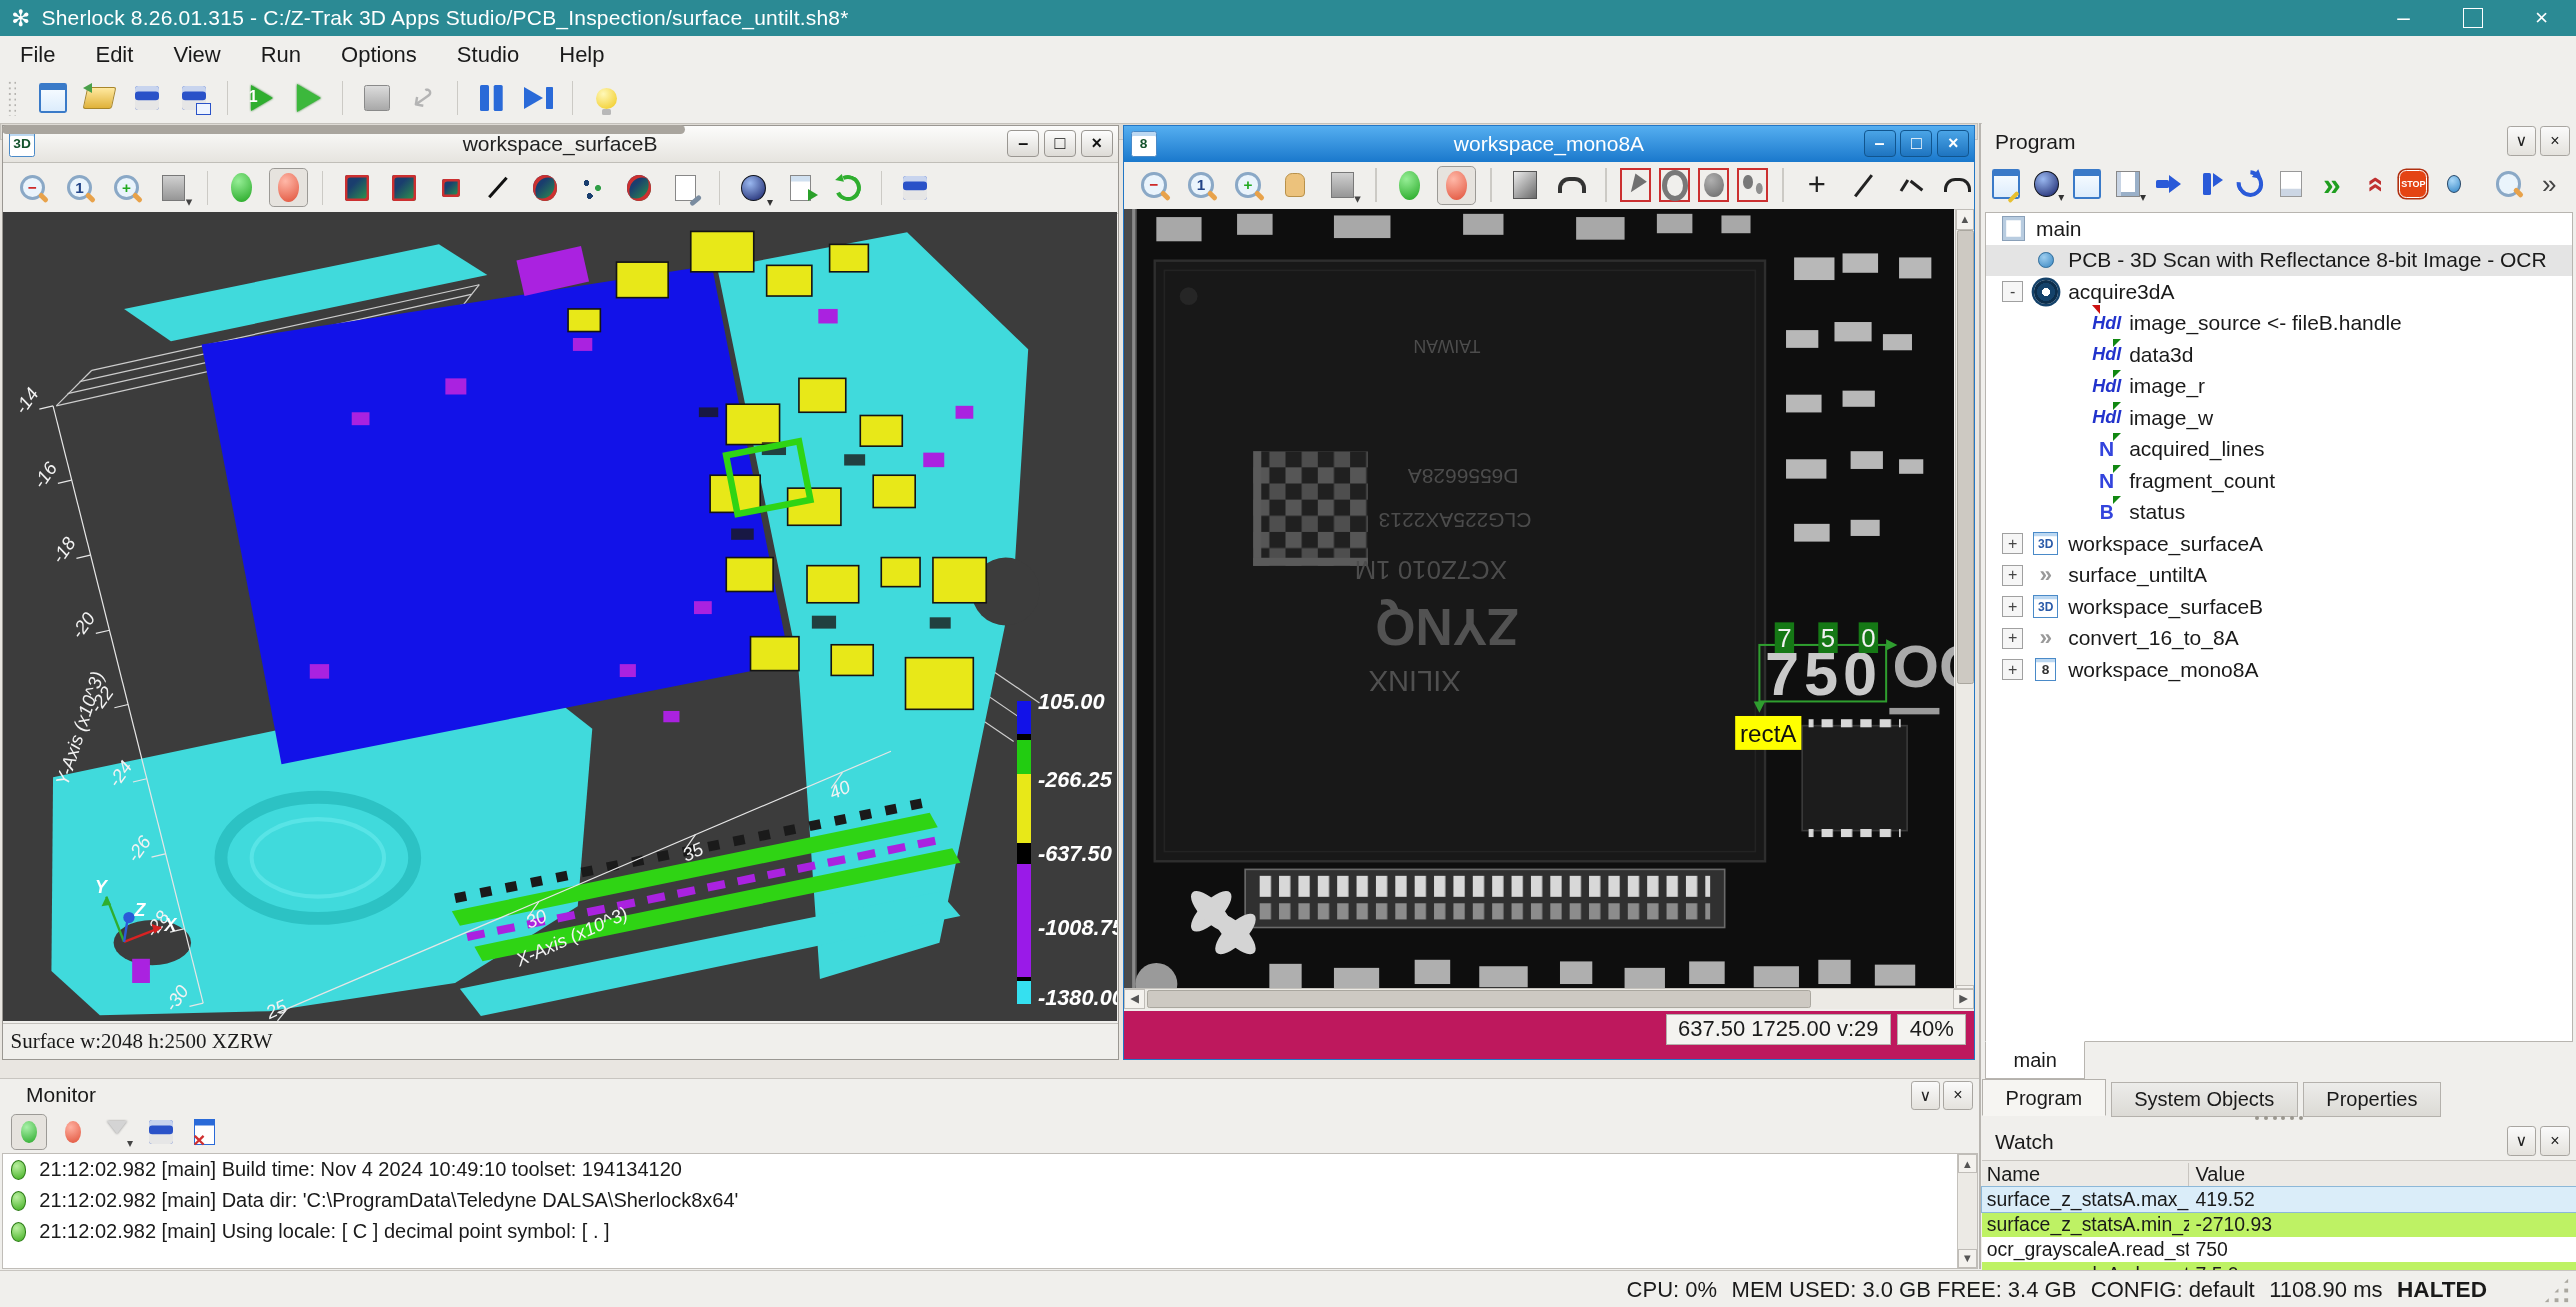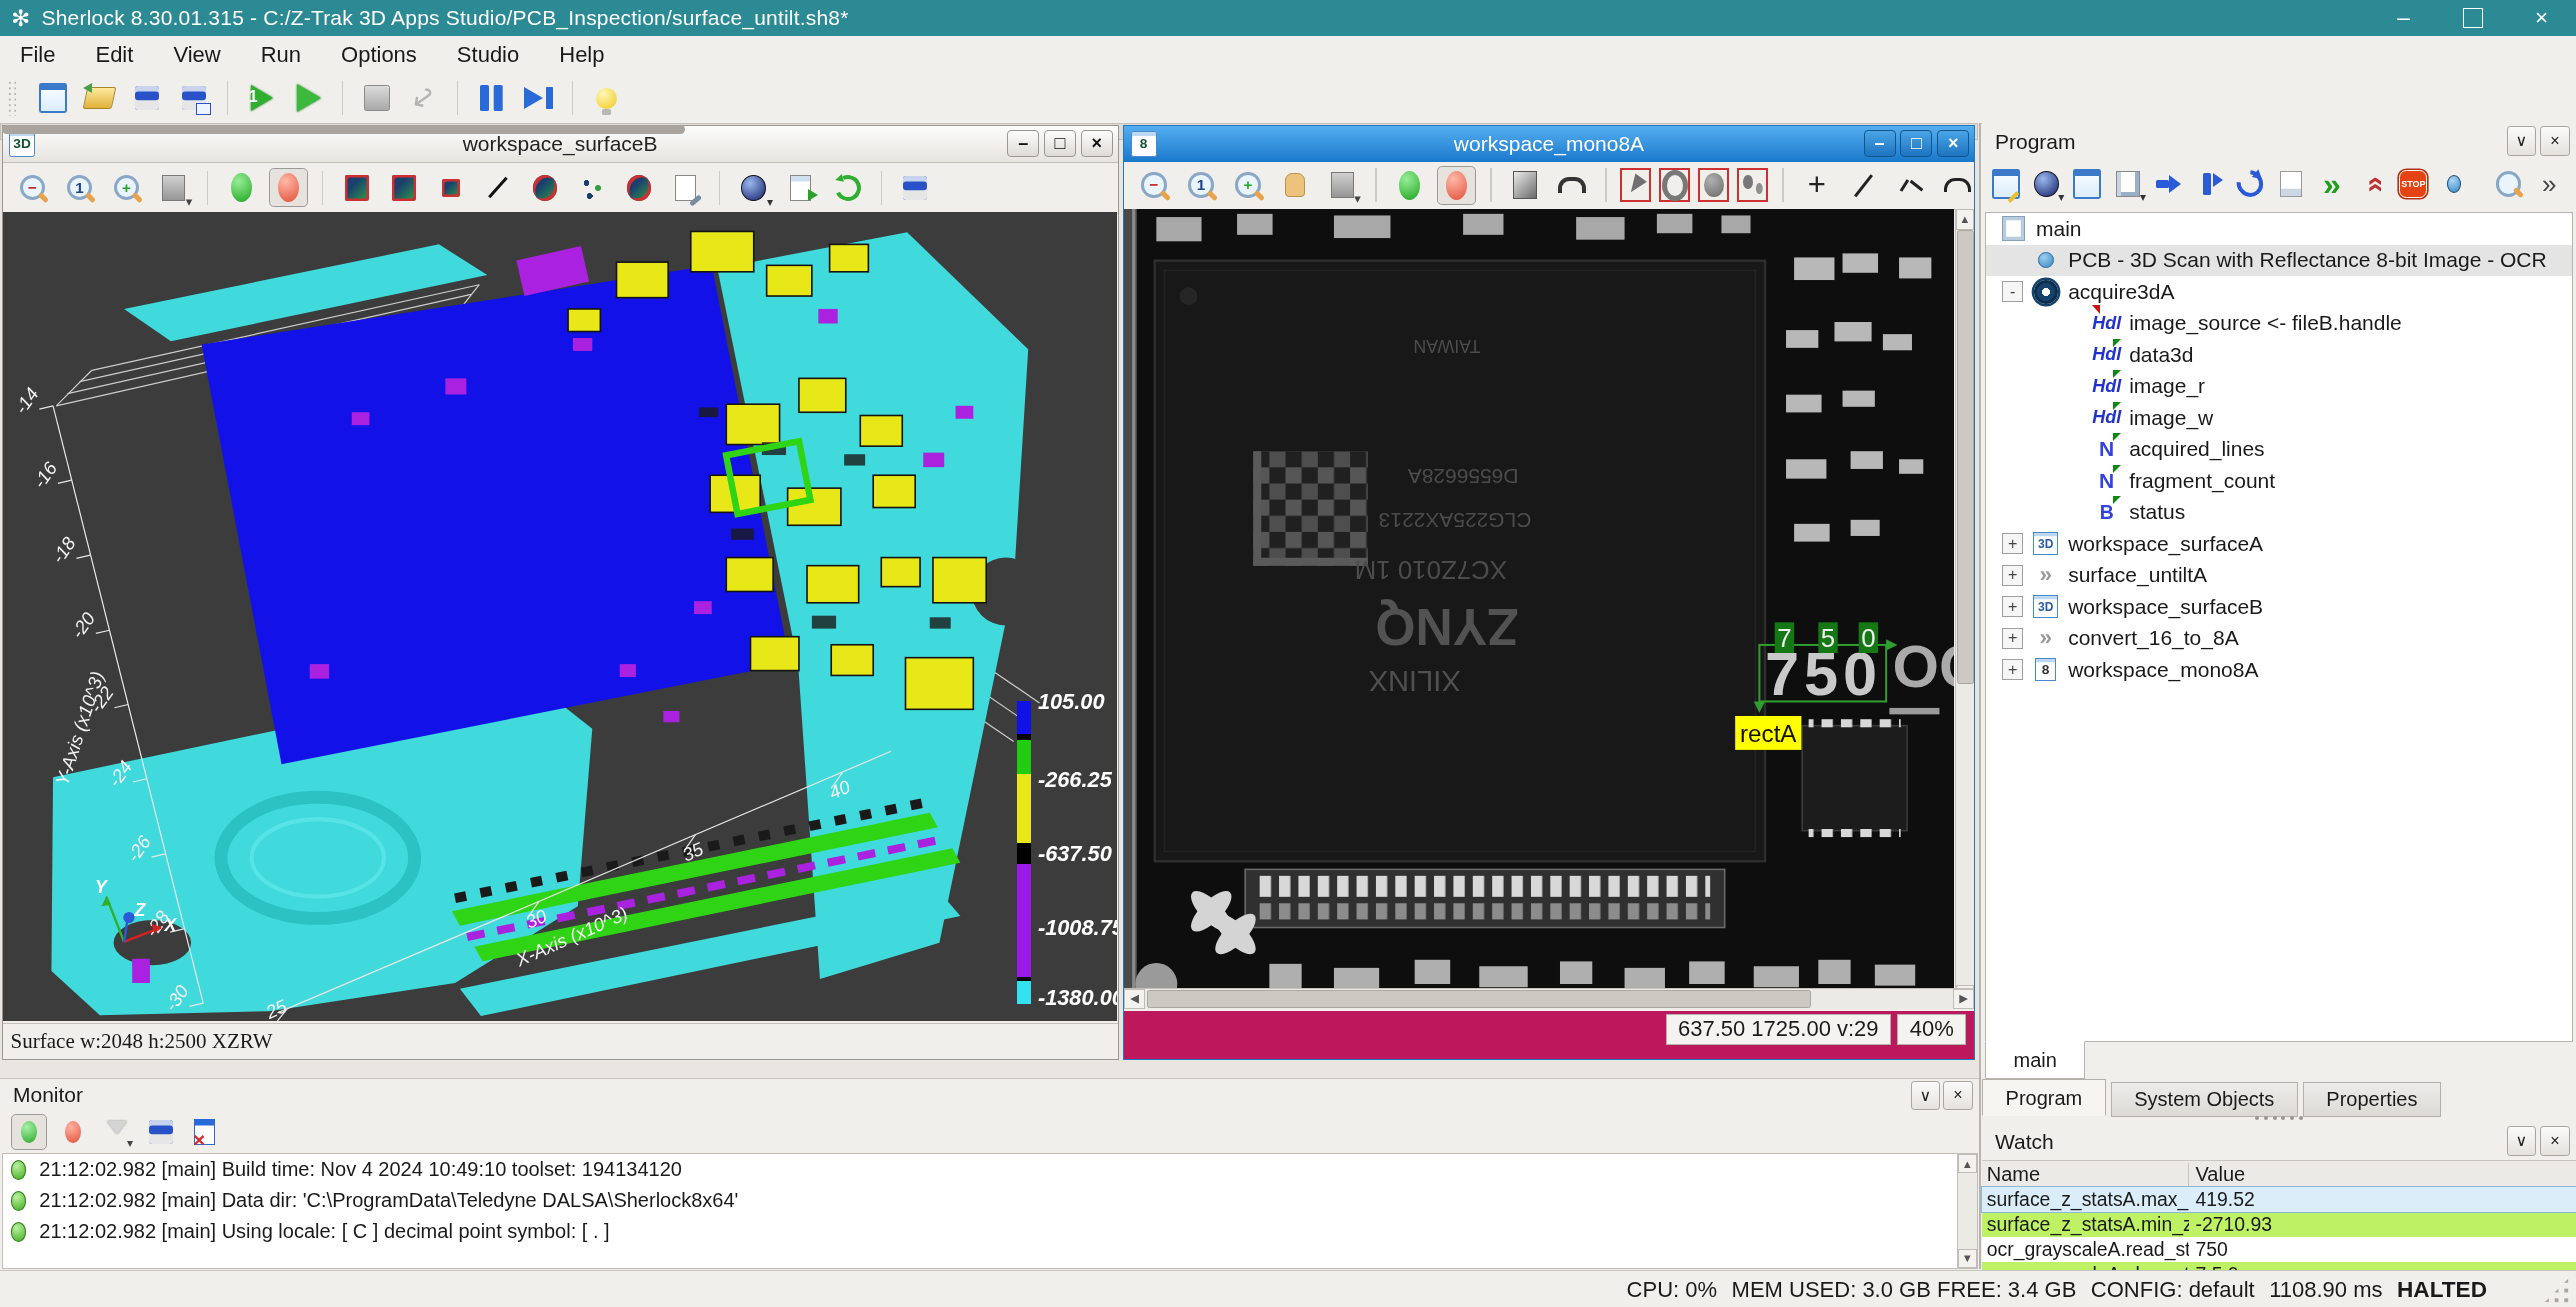--- a/index.html
+++ b/index.html
@@ -186,21 +186,21 @@
   .wc-val{padding-left:6.5px;}
   .watch-rows{position:absolute;left:0;top:64px;width:594px;}
   .wrow{height:25px;display:flex;align-items:center;font-size:19.4px;background:#fff;}
   .wrow.alt{background:#bef264;}
   .wrow.sel{background:#daedf9;outline:0.8px solid #8cb8d8;outline-offset:-0.8px;}
   .wrow .wname{width:207px;padding-left:4.8px;box-sizing:border-box;overflow:hidden;white-space:nowrap;}
   .wrow .wval{padding-left:6.5px;white-space:nowrap;}
 
   
   .monitor{left:0;top:1078px;width:1979px;height:192px;background:#f0efec;border-top:0.8px solid #c8c5c0;}
-  .mon-head{height:31px;display:flex;align-items:center;font-size:21px;padding-left:13px;position:relative;}
+  .mon-head{height:31px;display:flex;align-items:center;font-size:21px;padding-left:13px;position:relative;margin-left:13px;}
   .mon-toolbar{height:44px;display:flex;align-items:center;padding-left:6.5px;}
   .mon-toolbar .ic{width:36px;height:36px;}
   .mon-log{position:absolute;left:1.6px;top:74px;width:1976px;height:116px;background:#fff;border:0.8px solid #c0bdb8;box-sizing:border-box;overflow:hidden;}
   .log-row{height:31px;display:flex;align-items:center;font-size:20px;padding-left:8px;}
   .lbullet{width:13.7px;height:18px;border-radius:50%;background:radial-gradient(circle at 35% 28%,#baf0a0,#3fae1f);border:1.6px solid #2a7a14;margin-right:13px;flex:none;}
   .mon-vscroll{position:absolute;right:0;top:0;width:19.4px;height:100%;background:#eceae5;border-left:0.8px solid #c4c1bc;font-size:11.3px;color:#555;box-sizing:border-box;}
   .mon-vscroll .arr{height:19.4px;display:flex;align-items:center;justify-content:center;border:0.8px solid #c0bdb8;background:#f4f2ee;box-sizing:border-box;}
   .mon-vscroll .arr.bot{position:absolute;bottom:0;width:100%;}
 
   
@@ -211,21 +211,21 @@
 
   svg text{font-family:"Liberation Sans",sans-serif;}
 </style>
 </head>
 <body>
 
 <div class="app">
 
   <div class="abs titlebar">
     <span class="tb-gear">✻</span>
-    <span class="tb-title">Sherlock 8.30.01.315 - C:/Z-Trak 3D Apps Studio/PCB_Inspection/surface_untilt.sh8*</span>
+    <span class="tb-title">Sherlock 8.26.01.315 - C:/Z-Trak 3D Apps Studio/PCB_Inspection/surface_untilt.sh8*</span>
     <div class="tb-controls">
       <div class="tb-btn">–</div>
       <div class="tb-btn">
           <span class="sq"></span>
         </div>
       <div class="tb-btn">×</div>
     </div>
   </div>
 
   <div class="abs menubar" id="menubar">

